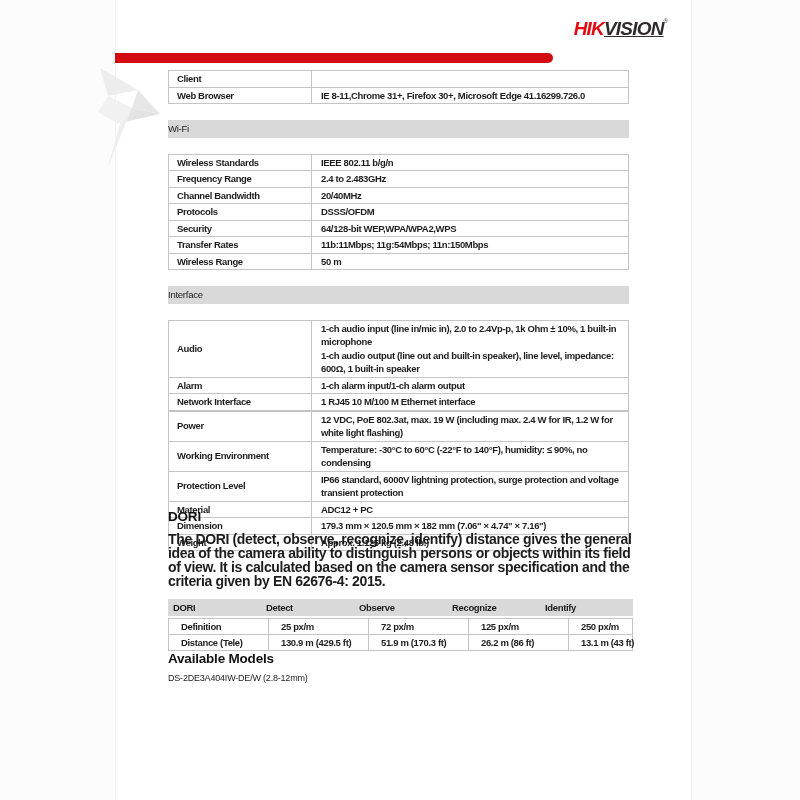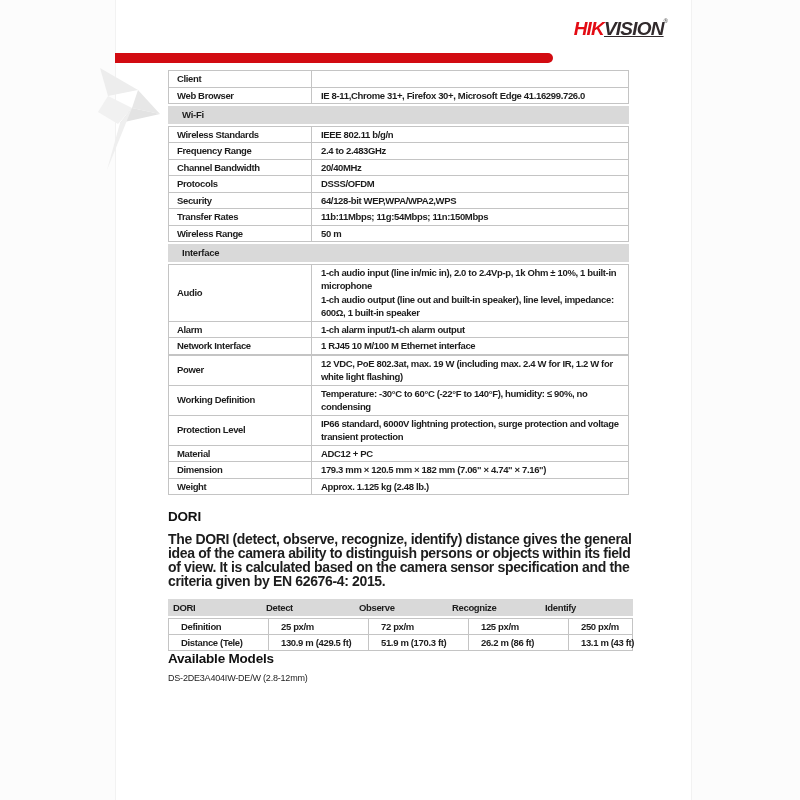--- a/index.html
+++ b/index.html
@@ -46,22 +46,22 @@
   }
   .srow.bt { border-top:1px solid var(--border,#c4c4c4); }
   .slabel {
     width:126px; flex:0 0 126px; padding:1px 8px;
     border-right:1px solid var(--border,#c4c4c4);
     line-height:13.5px; box-sizing:content-box; display:flex; align-items:center;
   }
   .slabel span { display:block; }
   .sval { flex:1; padding:1px 9px; line-height:13.5px; white-space:pre-line; }
   .ssec {
-    background:var(--section-bg,#d9d9d9); margin:2px 0; padding:2px 14px;
-    font-weight:700; line-height:13.5px; letter-spacing:-0.25px;
+    background:var(--section-bg,#d9d9d9); margin:16px 0; padding:2px 0;
+    font-weight:400; line-height:13.5px; letter-spacing:-0.25px;
   }
   
   .dori-block { position:absolute; left:168px; top:509px; width:475px; }
   .h2 { font-size:13.5px; font-weight:700; letter-spacing:-0.2px; line-height:15px; color:#111; }
   .para {
     margin-top:8px; font-size:14px; font-weight:600; letter-spacing:-0.35px;
     line-height:14px; white-space:pre-line; color:#1d1d1d;
   }
   .dtable { margin-top:11px; width:465px; font-size:9.5px; font-weight:600; letter-spacing:-0.35px; }
   .dhead { display:flex; background:var(--section-bg,#d9d9d9); padding:3px 0; font-weight:700; }
@@ -175,21 +175,21 @@
       <div class="sval">1 RJ45 10 M/100 M Ethernet interface</div>
     </div>
     <div class="srow bt">
       <div class="slabel">
         <span>Power</span>
       </div>
       <div class="sval">12 VDC, PoE 802.3at, max. 19 W (including max. 2.4 W for IR, 1.2 W for white light flashing)</div>
     </div>
     <div class="srow">
       <div class="slabel">
-        <span>Working Definition</span>
+        <span>Working Environment</span>
       </div>
       <div class="sval">Temperature: -30°C to 60°C (-22°F to 140°F), humidity: ≤ 90%, no condensing</div>
     </div>
     <div class="srow">
       <div class="slabel">
         <span>Protection Level</span>
       </div>
       <div class="sval">IP66 standard, 6000V lightning protection, surge protection and voltage transient protection</div>
     </div>
     <div class="srow">

